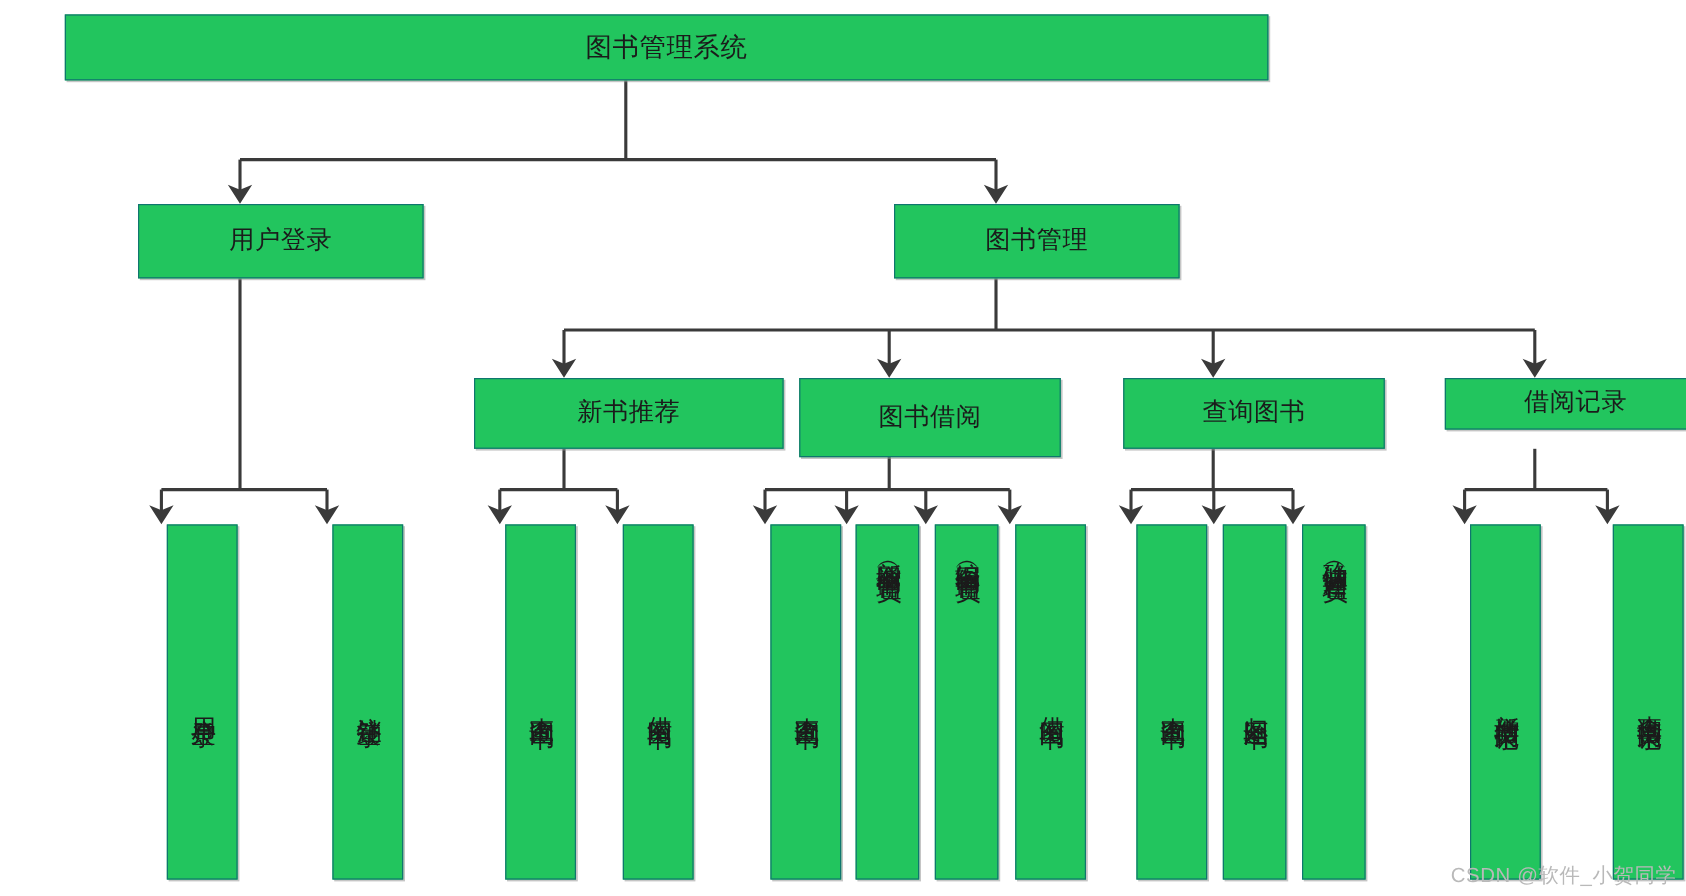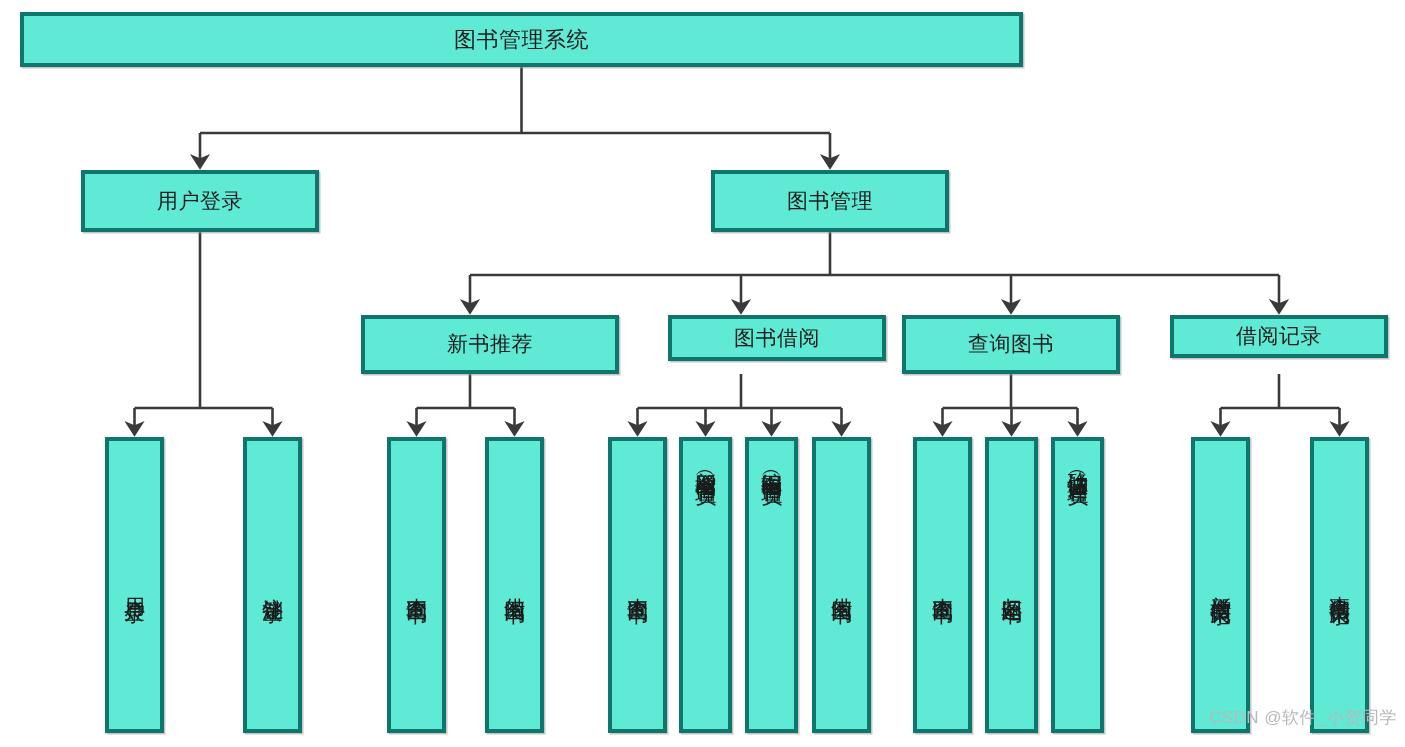--- a/index.html
+++ b/index.html
@@ -25,27 +25,28 @@
     position: absolute;
     left: 0;
     top: 0;
     width: 1405px;
     height: 747px;
     display: block;
   }
   .node-box {
     position: absolute;
     box-sizing: border-box;
-    background: #5eead4;
-    border: 4px solid #0f766e;
+    background: #22c55e;
+    border: 1px solid #0f766e;
     box-shadow: 1.5px 1.5px 0 0 rgba(150,150,150,0.55);
     display: flex;
     align-items: center;
     justify-content: center;
     color: #1b1b1b;
+    margin-left: 34px;
   }
   .node-label {
     font-size: 21px;
     line-height: 1.15;
     letter-spacing: 0.5px;
     white-space: nowrap;
     color: #1b1b1b;
     text-align: center;
   }
   .node-root .node-label { font-size: 22px; }
@@ -65,21 +66,21 @@
     writing-mode: vertical-rl;
     text-orientation: upright;
     font-size: 21px;
     line-height: 1.25;
     letter-spacing: 2px;
     white-space: nowrap;
   }
   .watermark {
     position: absolute;
     right: 8px;
-    bottom: 18px;
+    bottom: 6px;
     font-size: 17px;
     color: #b9b9b9;
     letter-spacing: 0.5px;
     white-space: nowrap;
     pointer-events: none;
     user-select: none;
   }
 </style>
 </head>
 <body>
@@ -136,21 +137,21 @@
   <div class="node-box node-l2" style="left:81px; top:170px; width:238px; height:62px;">
     <span class="node-label">用户登录</span>
   </div>
   <div class="node-box node-l2" style="left:711px; top:170px; width:238px; height:62px;">
     <span class="node-label">图书管理</span>
   </div>
 
   <div class="node-box node-l3" style="left:361px; top:315px; width:258px; height:59px;">
     <span class="node-label">新书推荐</span>
   </div>
-  <div class="node-box node-l3" style="left:668px; top:315px; width:218px; height:46px;justify-content:center;">
+  <div class="node-box node-l3" style="left:632px; top:315px; width:218px; height:66px;justify-content:center;">
     <span class="node-label">图书借阅</span>
   </div>
   <div class="node-box node-l3" style="left:902px; top:315px; width:218px; height:59px;">
     <span class="node-label">查询图书</span>
   </div>
   <div class="node-box node-l3" style="left:1170px; top:315px; width:218px; height:43px;">
     <span class="node-label">借阅记录</span>
   </div>
 
   <div class="node-box node-leaf center-v" style="left:105px; top:437px; width:59px; height:296px;">

